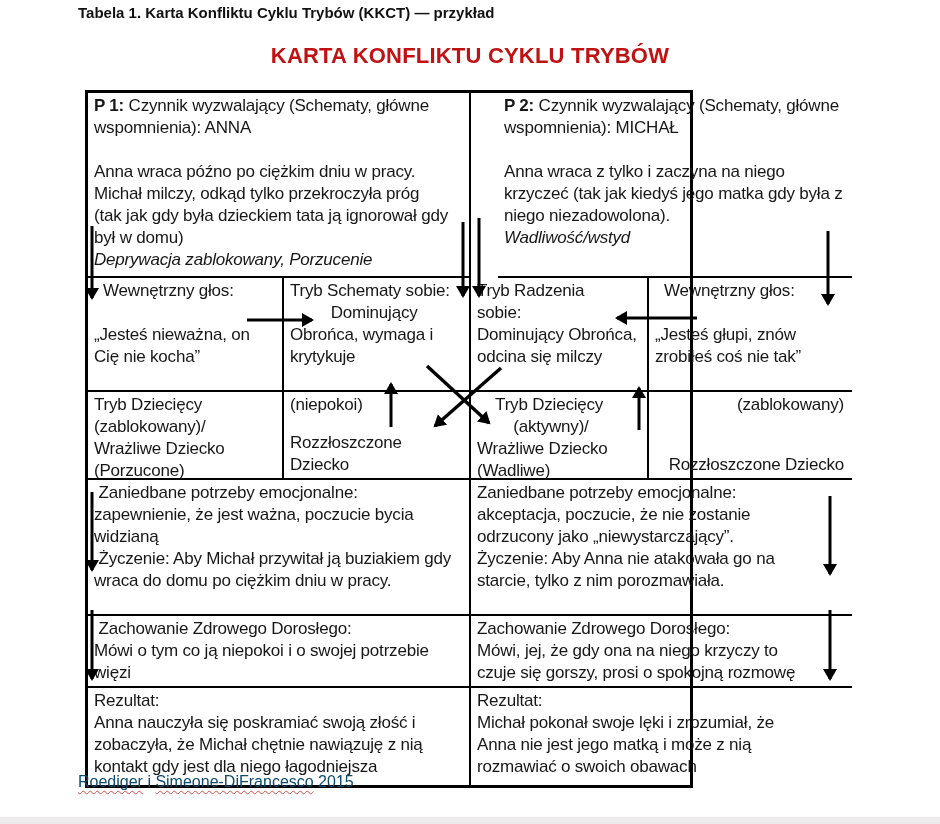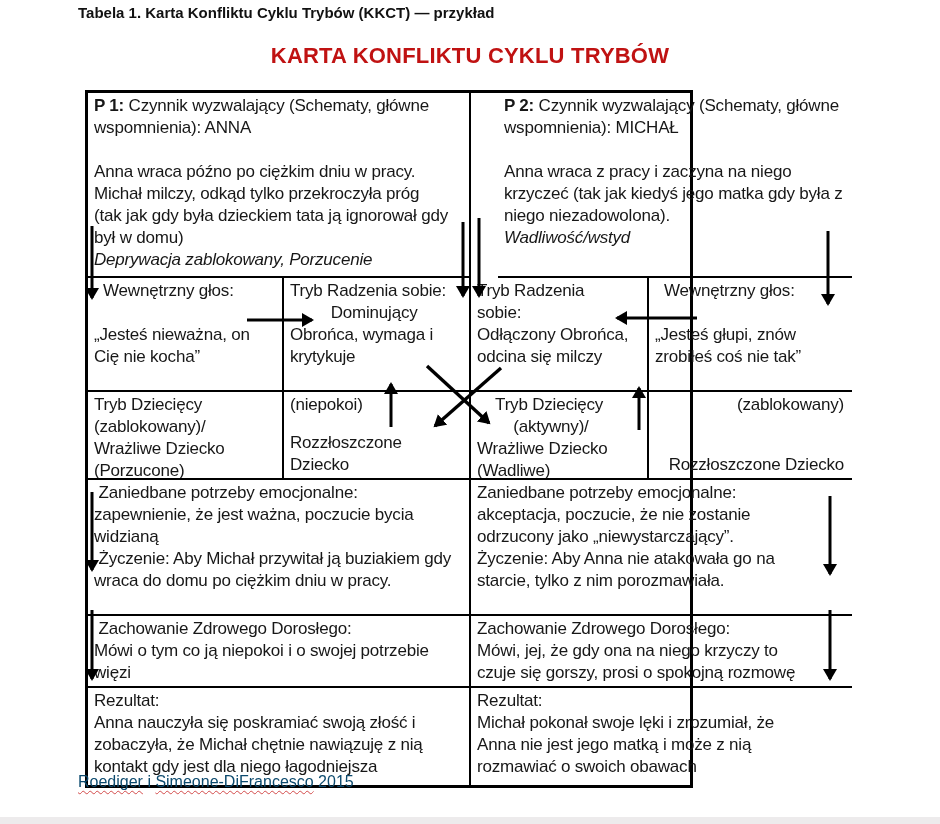--- a/index.html
+++ b/index.html
@@ -86,37 +86,37 @@
     <div class="txt gap-top">Anna wraca późno po ciężkim dniu w pracy.
 Michał milczy, odkąd tylko przekroczyła próg
 (tak jak gdy była dzieckiem tata ją ignorował gdy
 był w domu)</div>
     <div class="it">Deprywacja zablokowany, Porzucenie</div>
   </div>
 
   <div class="cell c-p2 bb">
     <div><span class="b">P 2:</span><span class="txt"> Czynnik wyzwalający (Schematy, główne
 wspomnienia): MICHAŁ</span></div>
-    <div class="txt gap-top">Anna wraca z pracy i zaczyna na niego
+    <div class="txt gap-top">Anna wraca z tylko i zaczyna na niego
 krzyczeć (tak jak kiedyś jego matka gdy była z
 niego niezadowolona).</div>
     <div class="it">Wadliwość/wstyd</div>
   </div>
 
   <div class="cell r2c1 br bb txt">  Wewnętrzny głos:
 
 „Jesteś nieważna, on
 Cię nie kocha”</div>
-  <div class="cell r2c2 br bb txt">Tryb Radzenia sobie:
+  <div class="cell r2c2 br bb txt">Tryb Schematy sobie:
          Dominujący
 Obrońca, wymaga i
 krytykuje</div>
   <div class="cell r2c3 br bb txt">Tryb Radzenia
 sobie:
-Odłączony Obrońca,
+Dominujący Obrońca,
 odcina się milczy</div>
   <div class="cell r2c4 bb txt">  Wewnętrzny głos:
 
 „Jesteś głupi, znów
 zrobiłeś coś nie tak”</div>
 
   <div class="cell r3c1 br bb txt">Tryb Dziecięcy
 (zablokowany)/
 Wrażliwe Dziecko
 (Porzucone)</div>

